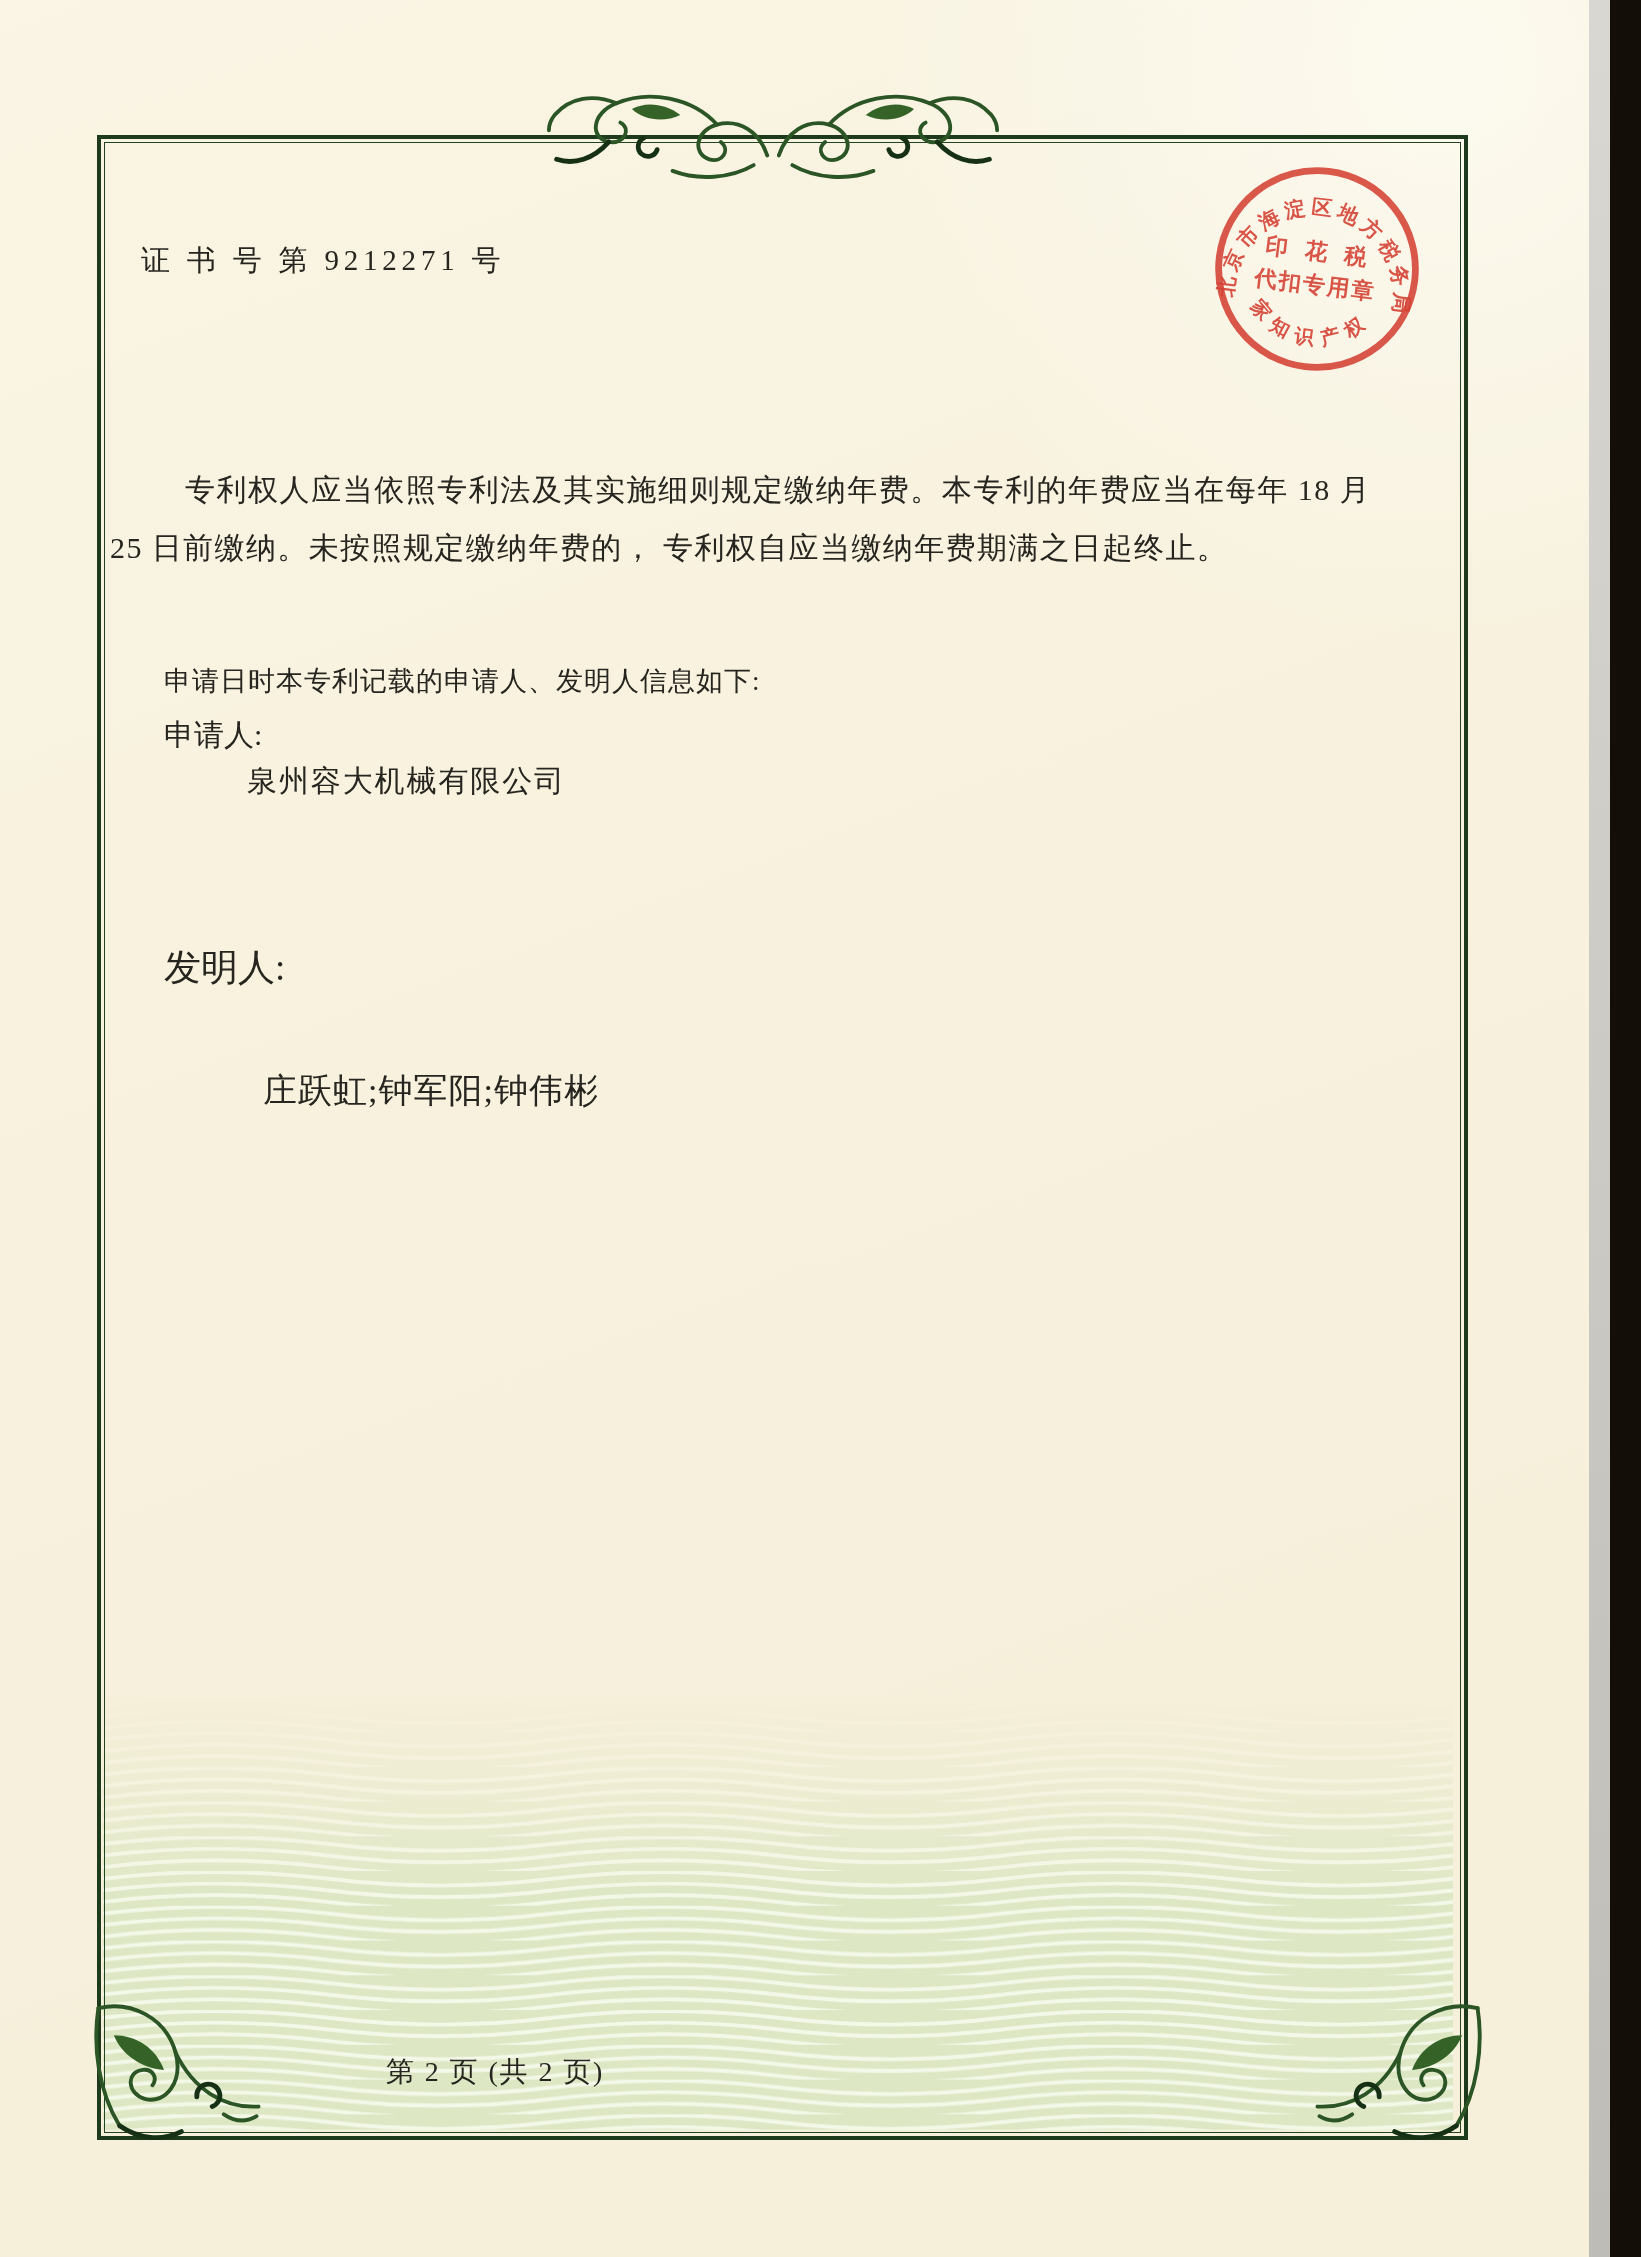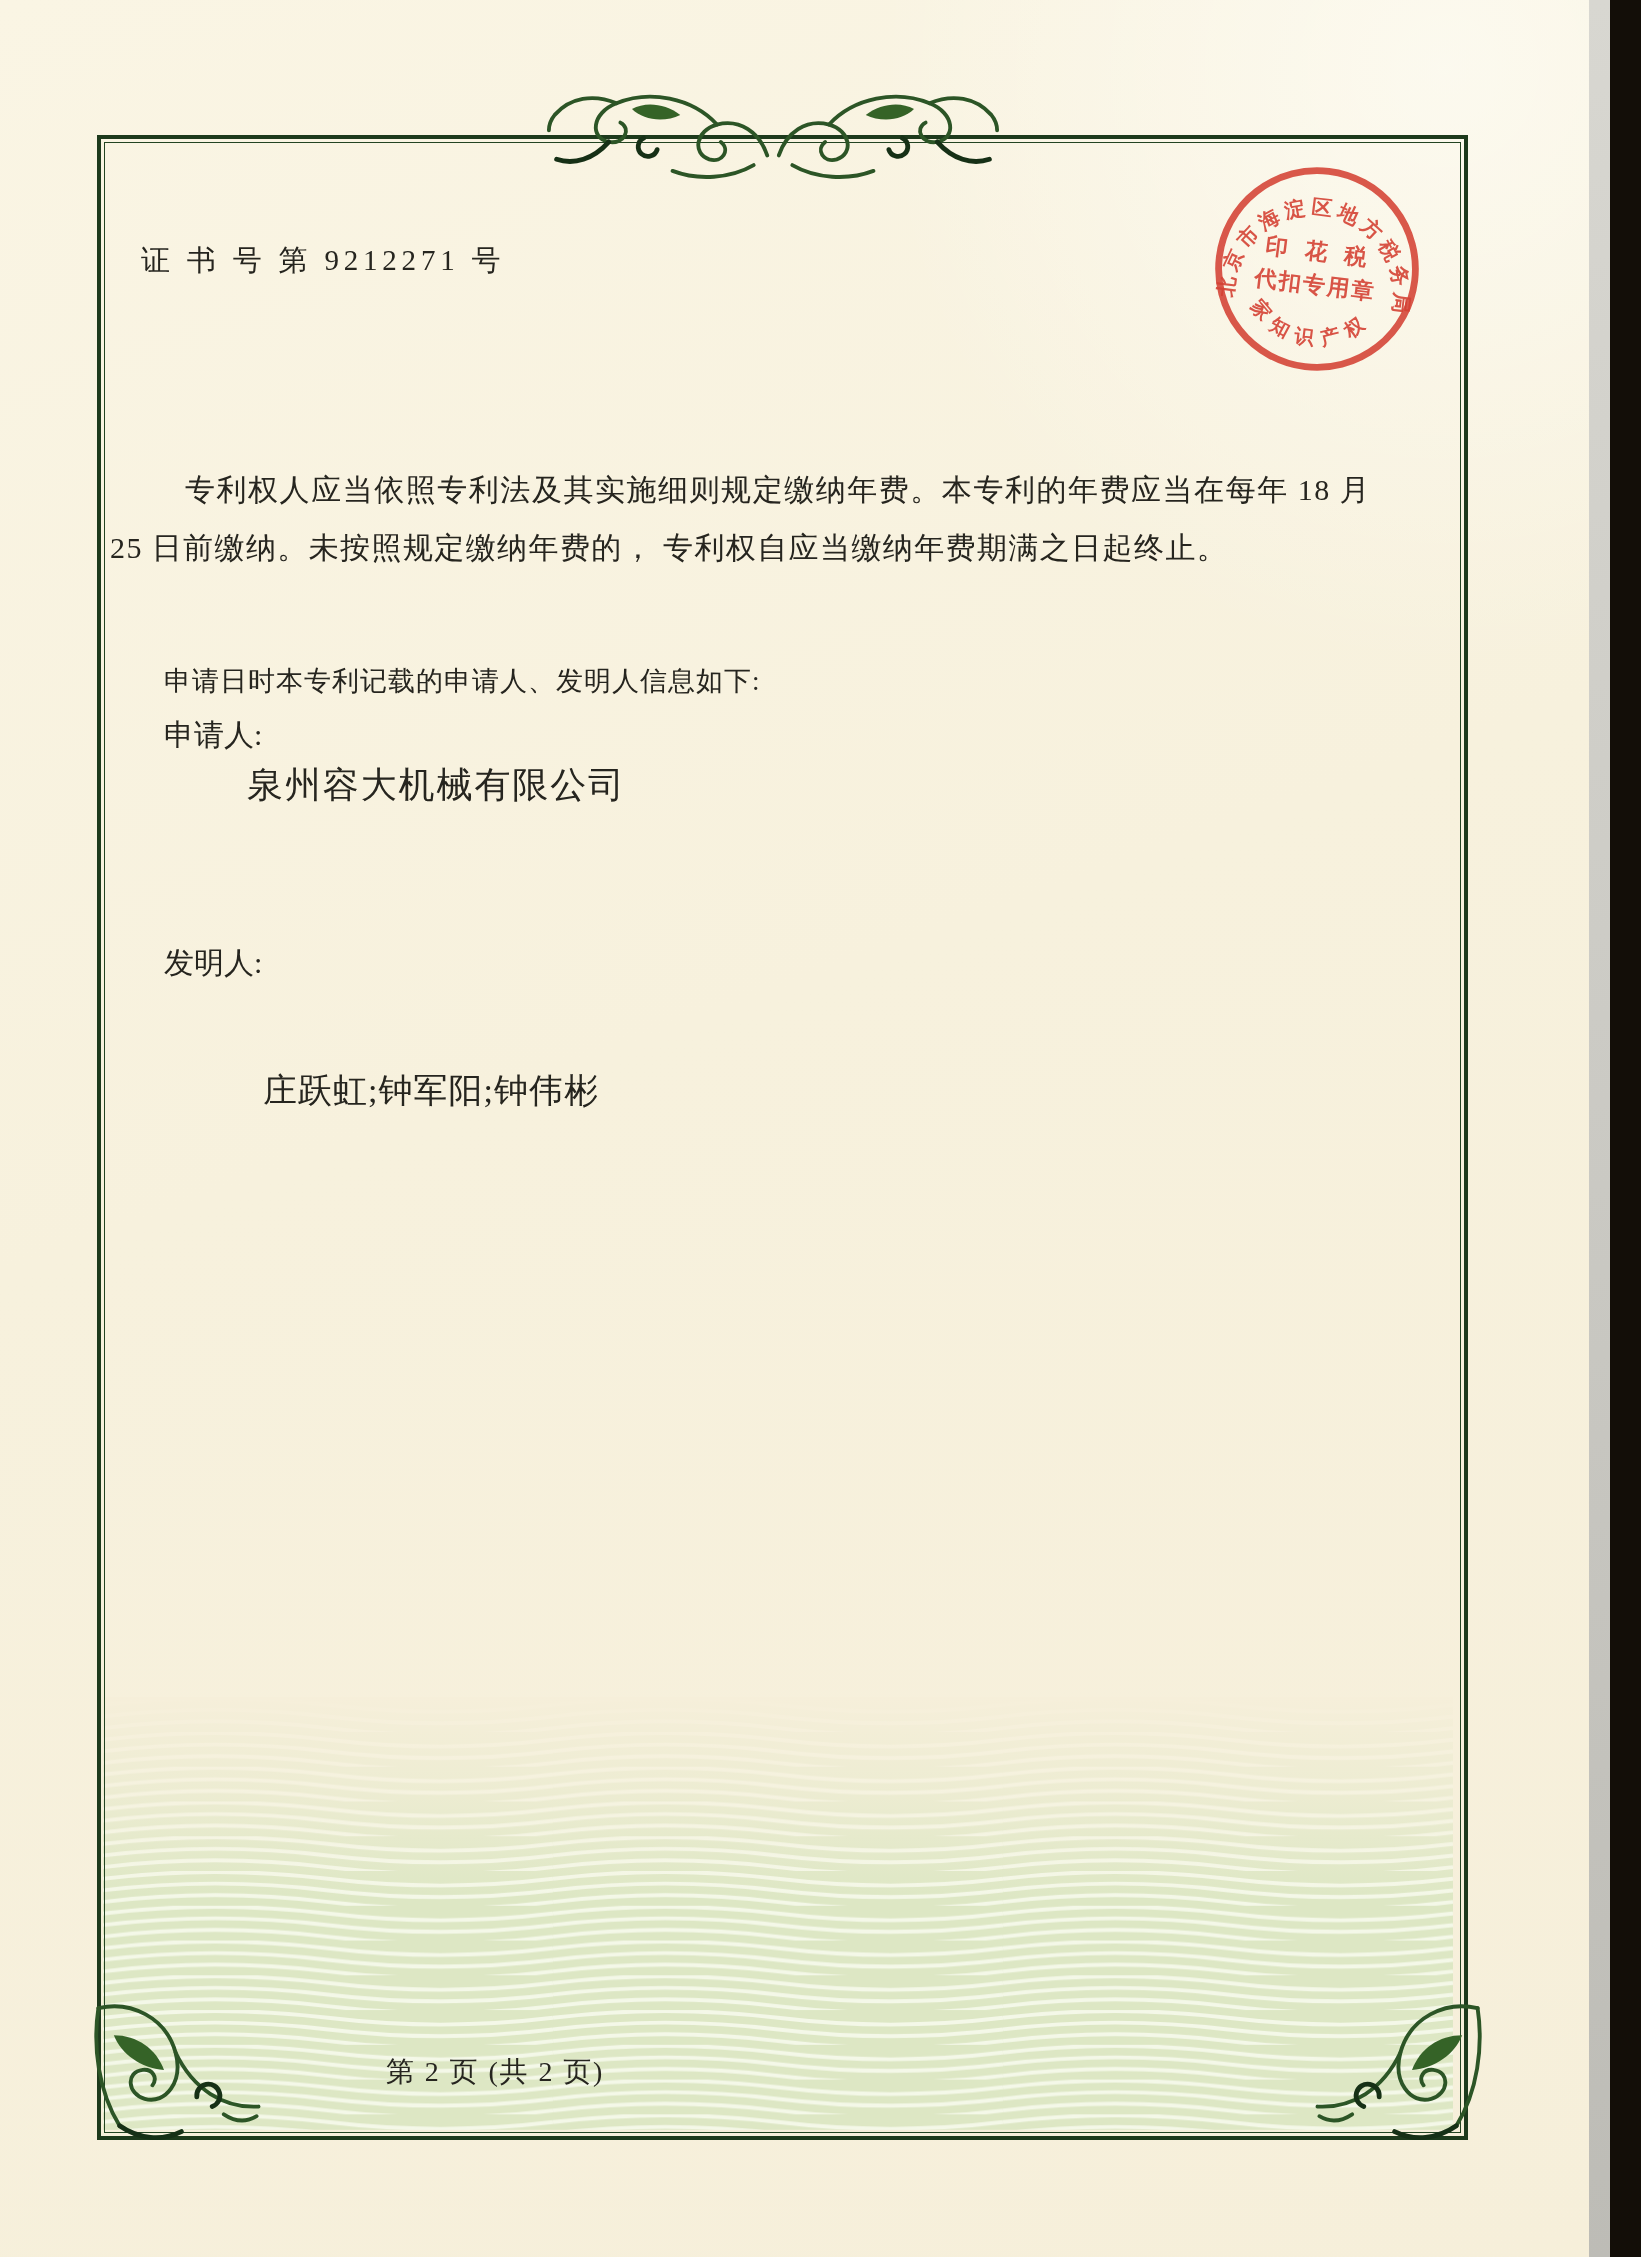--- a/index.html
+++ b/index.html
@@ -50,22 +50,22 @@
   
   .txt { position:absolute; white-space:pre-wrap; }
   .cert-no { left:141px; top:241px; font-size:29px; letter-spacing:4.8px; }
   .para-fee {
     left:110px; top:461px; width:1261px;
     font-size:30px; line-height:58px; letter-spacing:1.4px;
     text-indent:75px; text-align:justify;
   }
   .line-intro          { left:164px; top:663px;  font-size:27px; letter-spacing:1px; }
   .line-applicant-lbl  { left:164px; top:715px;  font-size:30px; }
-  .line-applicant-name { left:247px; top:761px;  font-size:36px; letter-spacing:1.9px;text-align:right; }
-  .line-inventor-lbl   { left:164px; top:943px;  font-size:30px; }
+  .line-applicant-name { left:247px; top:761px;  font-size:30px; letter-spacing:1.9px;text-align:right; }
+  .line-inventor-lbl   { left:164px; top:943px;  font-size:37px; }
   .line-inventor-names { left:263px; top:1068px; font-size:34px; letter-spacing:1px; }
   .footer-page {
     left:386px; top:2053px; width:676px; 
     font-size:28px; letter-spacing:1.9px;
   }
 
   
   .stamp {
     left:1204px; top:156px; width:226px; height:226px;
     transform:rotate(7deg); opacity:0.93;

